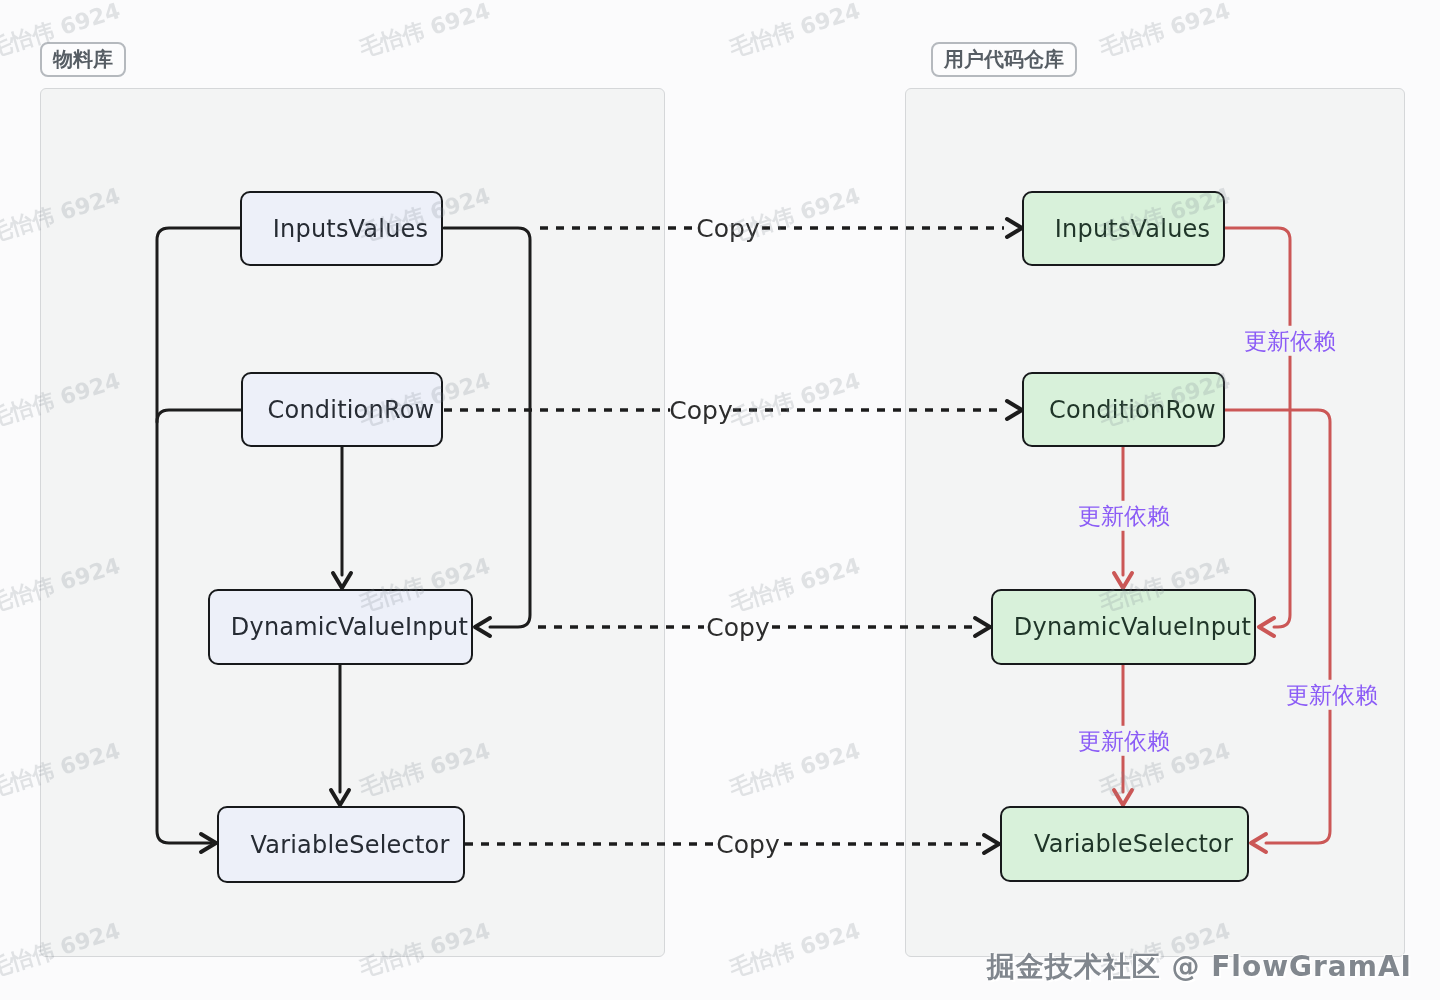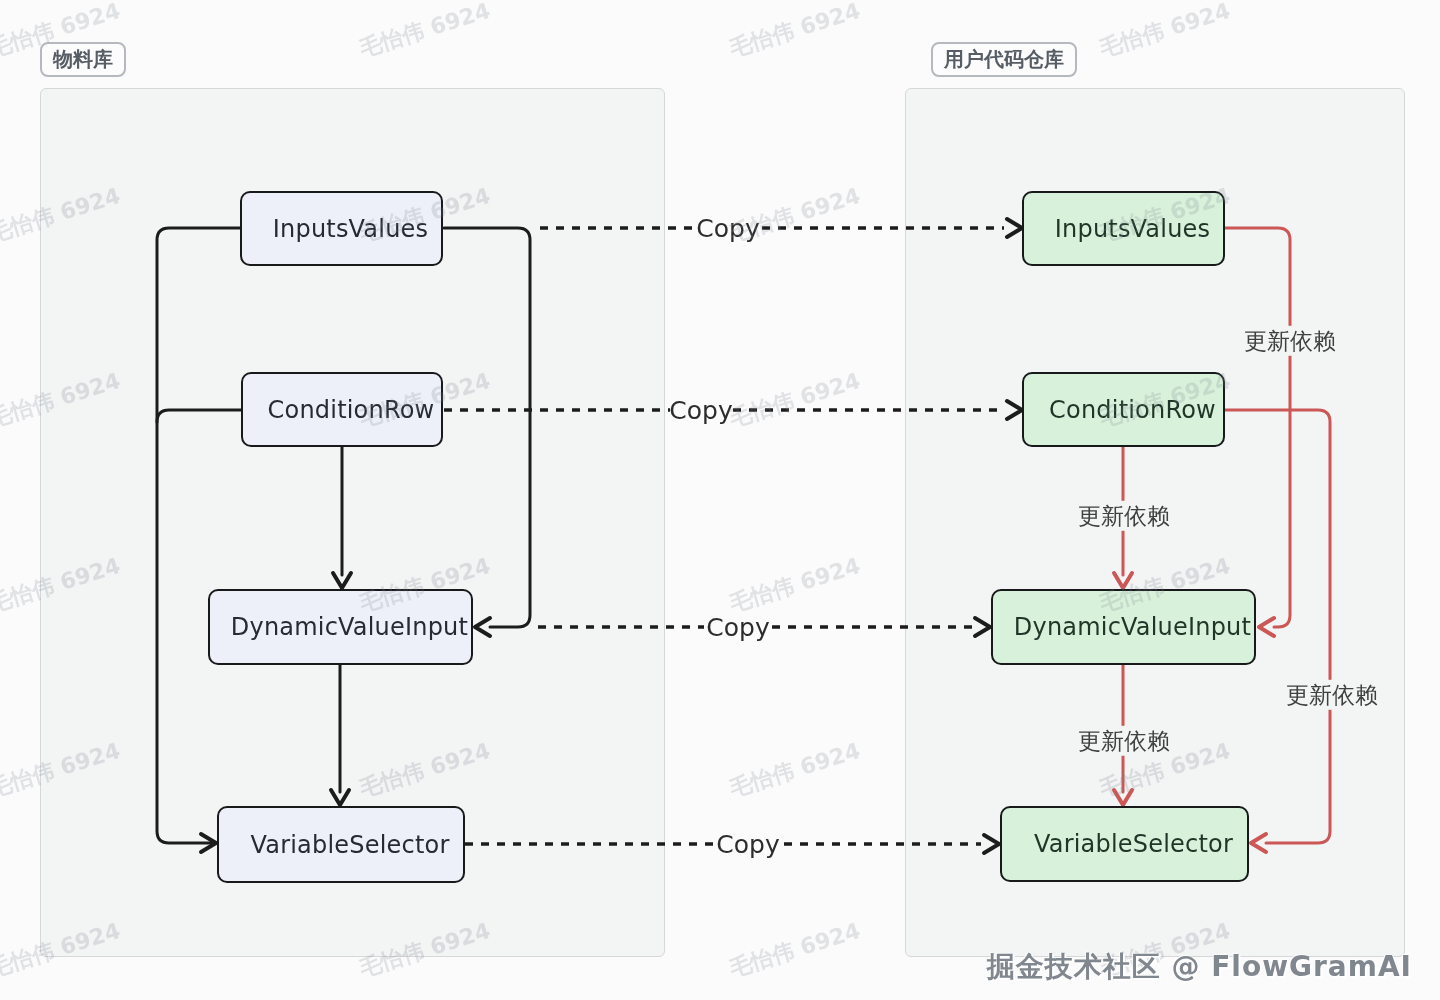--- a/index.html
+++ b/index.html
@@ -55,21 +55,21 @@
   .node-green{background:var(--green-box-fill);color:#1f3528;}
 
   .edge-label{
     position:absolute;
     transform:translate(-50%,-50%);
     z-index:20;
     white-space:nowrap;
     line-height:1.15;
   }
   .copy-label{font-size:25px;color:#2c2c2c;padding:0 4px;}
-  .dep-label{font-size:23px;color:#404040;background:var(--container-fill);padding:2px 5px;}
+  .dep-label{font-size:23px;color:#8b5cf6;background:var(--container-fill);padding:2px 5px;}
 
   .ln-black{stroke:var(--line-black);stroke-width:3;fill:none;stroke-linecap:round;}
   .ln-dash{stroke:var(--line-black);stroke-width:3.5;fill:none;stroke-dasharray:8 8;}
   .ln-red{stroke:var(--line-red);stroke-width:3;fill:none;stroke-linecap:round;}
   .hd-black{stroke:var(--line-black);stroke-width:4;fill:none;stroke-linecap:round;stroke-linejoin:round;}
   .hd-red{stroke:var(--line-red);stroke-width:4;fill:none;stroke-linecap:round;stroke-linejoin:round;}
 
   #watermarks{position:absolute;inset:0;z-index:50;pointer-events:none;}
   .wm{
     position:absolute;

